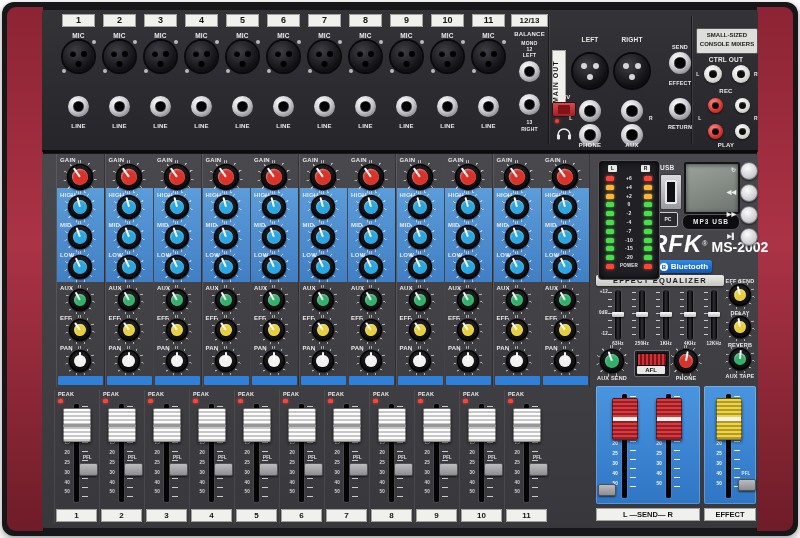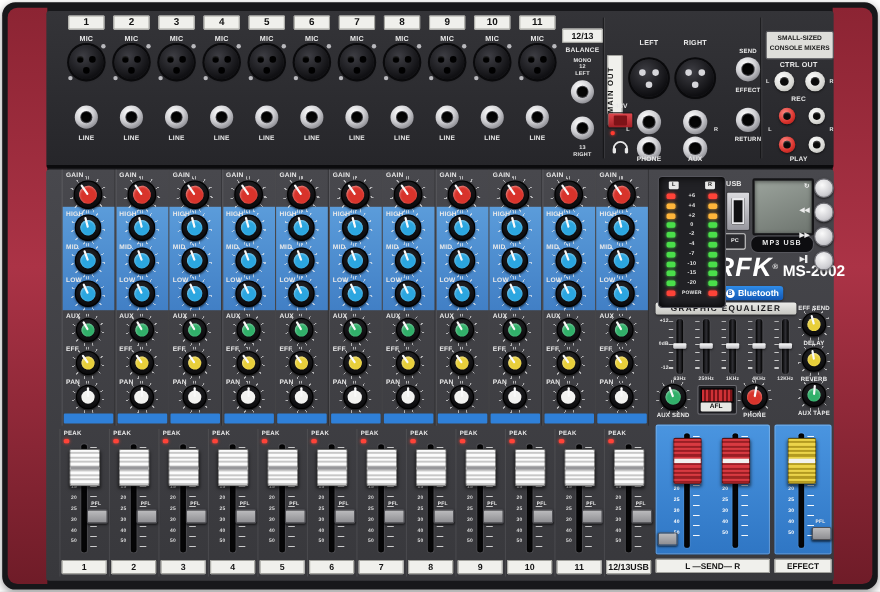--- a/index.html
+++ b/index.html
@@ -122,21 +122,21 @@
 <body>
 
 <div class="mixer">
   <div class="side left"></div>
   <div class="side right"></div>
 
   <div class="jackpanel" id="jackpanel">
     <div class="sep" style="left:506px;top:6px;height:128px"></div>
     <div class="sep" style="left:649px;top:6px;height:128px"></div>
 
-    <div class="abs" style="left:467px;top:12px;width:41px;height:140px">
+    <div class="abs" style="left:467px;top:0;width:41px;height:140px">
       <div class="numbox" style="left:2px;top:4px;width:37px;height:13px;font-size:8px">12/13</div>
       <div class="lbl" style="left:0;top:21px;width:41px;font-size:6px">BALANCE</div>
       <div class="lbl" style="left:0;top:31px;width:41px;font-size:5px">MONO</div>
       <div class="lbl" style="left:0;top:37px;width:41px;font-size:5px">12</div>
       <div class="lbl" style="left:0;top:43px;width:41px;font-size:5px">LEFT</div>
       <div class="jack" style="left:10px;top:51px;width:21px;height:21px"></div>
       <div class="jack" style="left:10px;top:84px;width:21px;height:21px"></div>
       <div class="lbl" style="left:0;top:110px;width:41px;font-size:5px">13</div>
       <div class="lbl" style="left:0;top:117px;width:41px;font-size:5px">RIGHT</div>
     </div>
@@ -272,21 +272,21 @@
       <div class="pcicon" style="left:64px;top:58px;width:18px;height:13px">PC</div>
       <div class="lcd" style="left:90px;top:8px;width:52px;height:48px"></div>
       <div class="mp3badge" style="left:88px;top:60px;width:56px;height:14px">MP3 USB</div>
       <div class="brand" style="left:56px;top:76px;width:108px">
         <span class="rfk">RFK</span><sup>®</sup><span class="model">MS-2002</span>
       </div>
       <div class="btbadge" style="left:62px;top:106px;width:56px;height:13px">
         <span class="btdot">B</span>
         <span>Bluetooth</span>
       </div>
-      <div class="eqtitle" style="left:2px;top:121px;width:128px;height:11px">GRAPHIC EQUALIZER</div>
+      <div class="eqtitle" style="left:2px;top:121px;width:128px;height:11px">EFFECT EQUALIZER</div>
       <div class="lbl" style="left:0;top:136px;width:14px;text-align:right;font-size:4.5px">+12</div>
       <div class="lbl" style="left:0;top:157px;width:14px;text-align:right;font-size:4.5px">0dB</div>
       <div class="lbl" style="left:0;top:178px;width:14px;text-align:right;font-size:4.5px">-12</div>
       <div class="lbl" style="left:124px;top:219px;width:44px;font-size:5.5px">AUX TAPE</div>
       <div class="numbox" style="left:2px;top:354px;width:104px;height:13px;font-size:7.5px">L —SEND— R</div>
       <div class="numbox" style="left:110px;top:354px;width:52px;height:13px;font-size:7.5px">EFFECT</div>
     <div class="meterbox" style="left: 4px; top: 6px; width: 60px; height: 118px;">
           <div class="sq" style="left: 9px; top: 4px;">L</div>
           <div class="sq" style="left: 42px; top: 4px;">R</div>
           <div class="led" style="left: 7px; top: 15px; width: 8px; height: 5px; background: rgb(255, 67, 56); box-shadow: rgb(255, 67, 56) 0px 0px 3px;"></div>
@@ -1221,33 +1221,14 @@
         <div class="lbl" style="left: 0px; top: 61.2px; width: 15px; text-align: right; font-size: 4.5px; color: rgb(220, 220, 220);">20</div>
         <div class="lbl" style="left: 0px; top: 71px; width: 15px; text-align: right; font-size: 4.5px; color: rgb(220, 220, 220);">25</div>
         <div class="lbl" style="left: 0px; top: 80.8px; width: 15px; text-align: right; font-size: 4.5px; color: rgb(220, 220, 220);">30</div>
         <div class="lbl" style="left: 0px; top: 90.6px; width: 15px; text-align: right; font-size: 4.5px; color: rgb(220, 220, 220);">40</div>
         <div class="lbl" style="left: 0px; top: 100.4px; width: 15px; text-align: right; font-size: 4.5px; color: rgb(220, 220, 220);">50</div>
         <div class="fcap w" style="left: 8px; top: 18px; width: 26px; height: 32px;"></div>
         <div class="lbl" style="left: 24px; top: 66px; width: 17px; font-size: 4.5px;">PFL</div>
         <div class="pfl" style="left: 24px; top: 73px; width: 17px; height: 11px;"></div>
         <div class="numbox" style="left: 1px; top: 119px; width: 41px; height: 13px; font-size: 8px; line-height: 13px;">11</div>
       </div>
-      <div class="fstrip" style="left: 507px; top: 236px; width: 43px; height: 134px;">
-        <div class="lbl" style="left: 3px; top: 1px; width: 24px; text-align: left; font-size: 5.5px;">PEAK</div>
-        <div class="led" style="left: 3px; top: 9px; width: 5px; height: 4px; background: rgb(255, 67, 56); box-shadow: rgb(255, 67, 56) 0px 0px 3px;"></div>
-        <div class="slot" style="left: 19px; top: 14px; height: 98px;"></div>
-        <div class="ticks" style="left: 27px; top: 16px; height: 94px;"></div>
-        <div class="lbl" style="left: 0px; top: 22px; width: 15px; text-align: right; font-size: 4.5px; color: rgb(220, 220, 220);">0</div>
-        <div class="lbl" style="left: 0px; top: 31.8px; width: 15px; text-align: right; font-size: 4.5px; color: rgb(220, 220, 220);">5</div>
-        <div class="lbl" style="left: 0px; top: 41.6px; width: 15px; text-align: right; font-size: 4.5px; color: rgb(220, 220, 220);">10</div>
-        <div class="lbl" style="left: 0px; top: 51.4px; width: 15px; text-align: right; font-size: 4.5px; color: rgb(220, 220, 220);">15</div>
-        <div class="lbl" style="left: 0px; top: 61.2px; width: 15px; text-align: right; font-size: 4.5px; color: rgb(220, 220, 220);">20</div>
-        <div class="lbl" style="left: 0px; top: 71px; width: 15px; text-align: right; font-size: 4.5px; color: rgb(220, 220, 220);">25</div>
-        <div class="lbl" style="left: 0px; top: 80.8px; width: 15px; text-align: right; font-size: 4.5px; color: rgb(220, 220, 220);">30</div>
-        <div class="lbl" style="left: 0px; top: 90.6px; width: 15px; text-align: right; font-size: 4.5px; color: rgb(220, 220, 220);">40</div>
-        <div class="lbl" style="left: 0px; top: 100.4px; width: 15px; text-align: right; font-size: 4.5px; color: rgb(220, 220, 220);">50</div>
-        <div class="fcap w" style="left: 8px; top: 18px; width: 26px; height: 32px;"></div>
-        <div class="lbl" style="left: 24px; top: 66px; width: 17px; font-size: 4.5px;">PFL</div>
-        <div class="pfl" style="left: 24px; top: 73px; width: 17px; height: 11px;"></div>
-        <div class="numbox" style="left: 1px; top: 119px; width: 41px; height: 13px; font-size: 8px; line-height: 13px;">12/13USB</div>
-      </div>
     </div>
 </div>
 
 </body></html>

